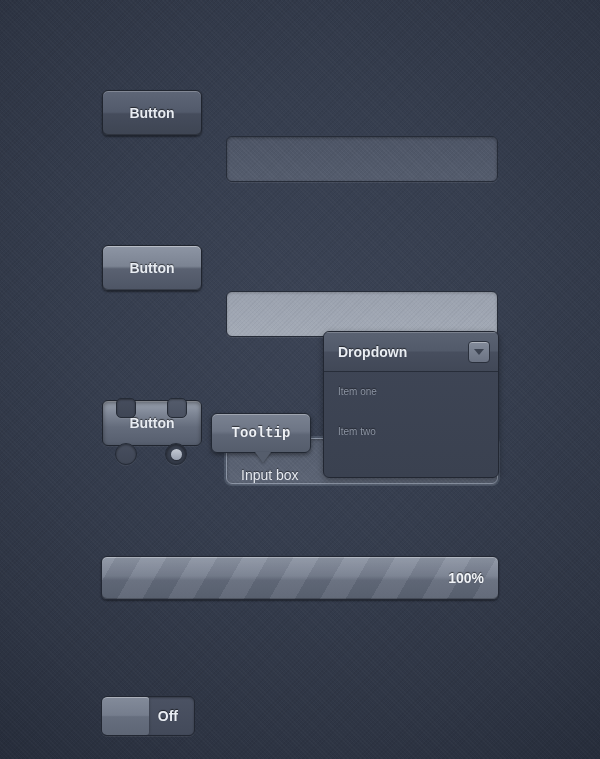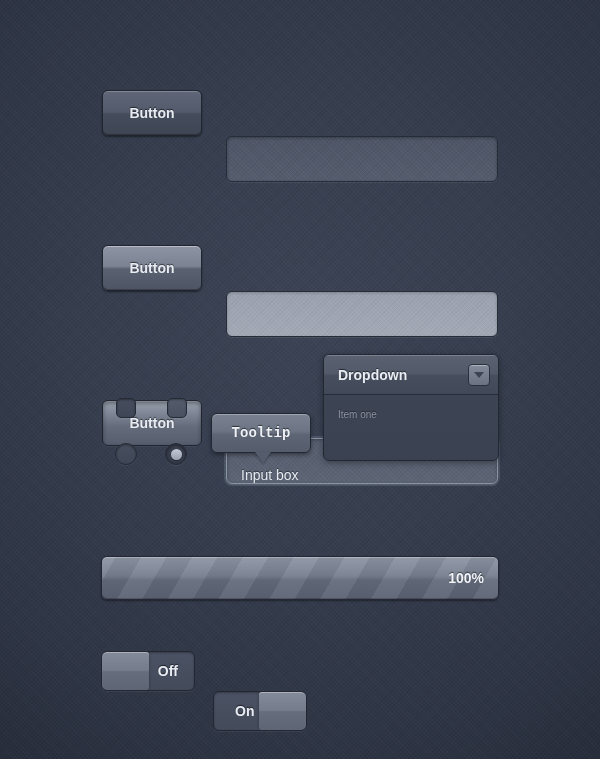--- a/index.html
+++ b/index.html
@@ -180,20 +180,21 @@
     border: 1px solid #222732;
     background: linear-gradient(to bottom, #4b5263 0%, #434a5a 100%);
     box-shadow:
       inset 0 1px 2px rgba(0,0,0,0.30),
       0 1px 0 rgba(255,255,255,0.06);
     display: flex;
     align-items: center;
     position: relative;
     cursor: pointer;
     overflow: hidden;
+    margin-top: 45px;
   }
   .toggle-knob {
     width: 48px;
     height: 100%;
     background: linear-gradient(to bottom, #838b9a 0%, #757d8d 48%, #666e7e 52%, #5e6675 100%);
     box-shadow:
       inset 0 1px 0 rgba(255,255,255,0.32),
       0 0 3px rgba(0,0,0,0.35);
     position: absolute;
     top: 0;
@@ -212,21 +213,20 @@
   .toggle-text.off-side { right: 16px; }
 
   
   #dropdown {
     width: 176px;
     border-radius: 6px;
     border: 1px solid #222732;
     background: linear-gradient(to bottom, #3f4656 0%, #3a4150 100%);
     box-shadow: 0 2px 6px rgba(0,0,0,0.35);
     overflow: hidden;
-    margin-top: 23px;
   }
   #dropdown-head {
     height: 40px;
     display: flex;
     align-items: center;
     justify-content: space-between;
     padding: 0 8px 0 14px;
     background: linear-gradient(to bottom, #5a6272 0%, #525a6a 48%, #474e5e 52%, #414857 100%);
     border-bottom: 1px solid #272d39;
     box-shadow: inset 0 1px 0 rgba(255,255,255,0.20);
@@ -388,20 +388,23 @@
   <div class="abs" id="dropdown" style="left:323px; top:331px;">
     <div id="dropdown-head">
       <span id="dropdown-label">Dropdown</span>
       <span id="dropdown-arrow-btn">
         <span class="tri-down"></span>
       </span>
     </div>
     <div class="dd-item">
       <span>Item one</span>
     </div>
+    <div class="dd-item">
+      <span>Item two</span>
+    </div>
     <div style="height:26px;"></div>
   </div>
 
   <div class="abs chk chk-a" style="left:116px; top:398px;"></div>
   <div class="abs chk chk-b" style="left:167px; top:398px;"></div>
 
   <div class="abs rad rad-off" style="left:115px; top:443px;"></div>
   <div class="abs rad rad-on" style="left:165px; top:443px;">
     <span class="rad-dot"></span>
   </div>

